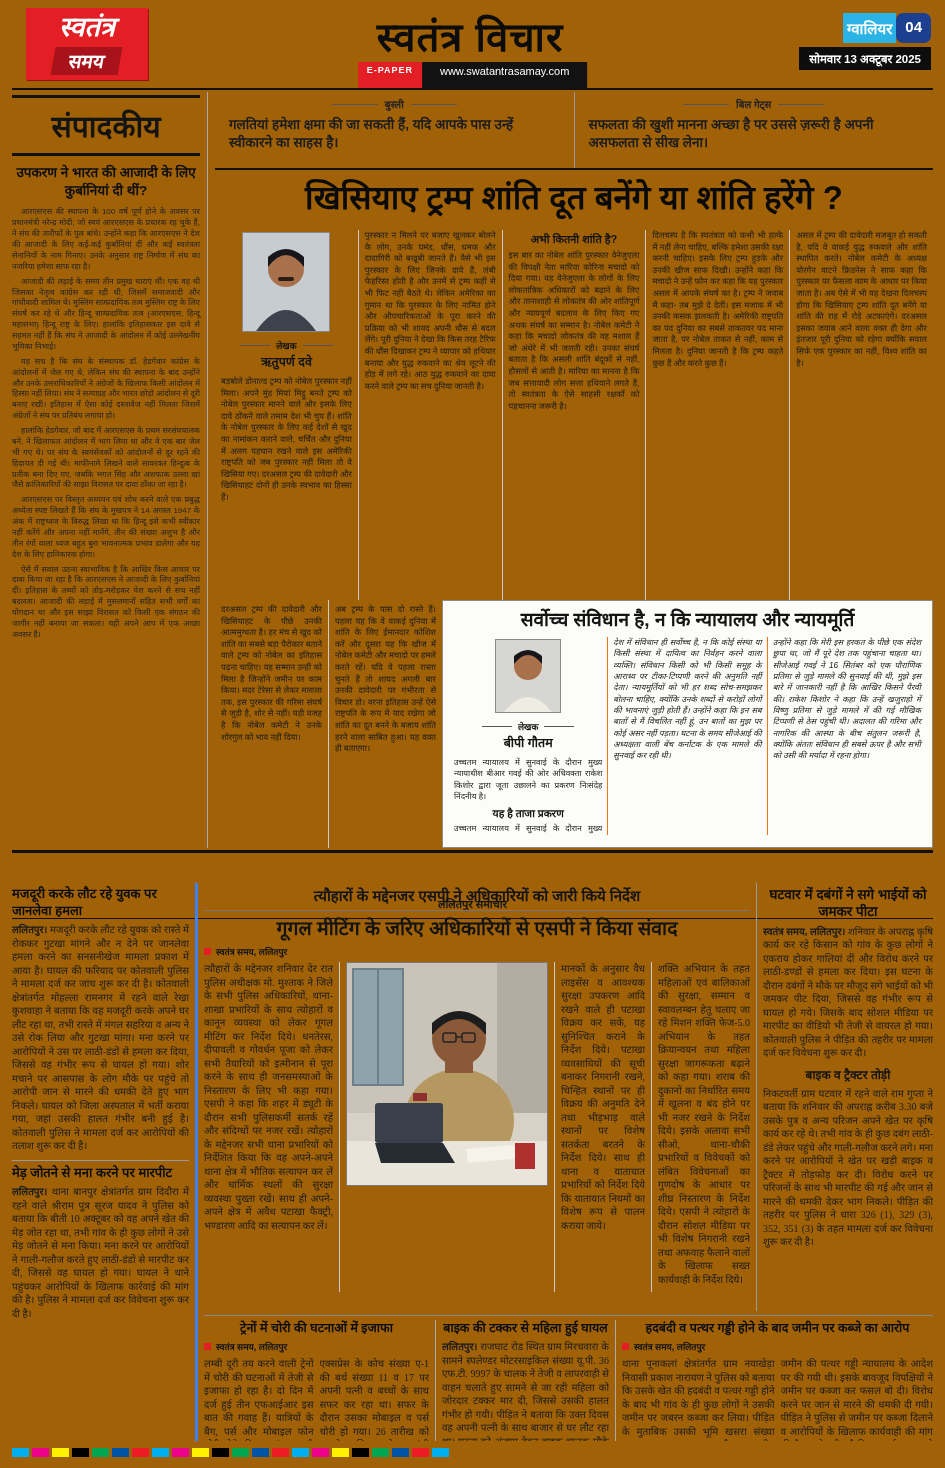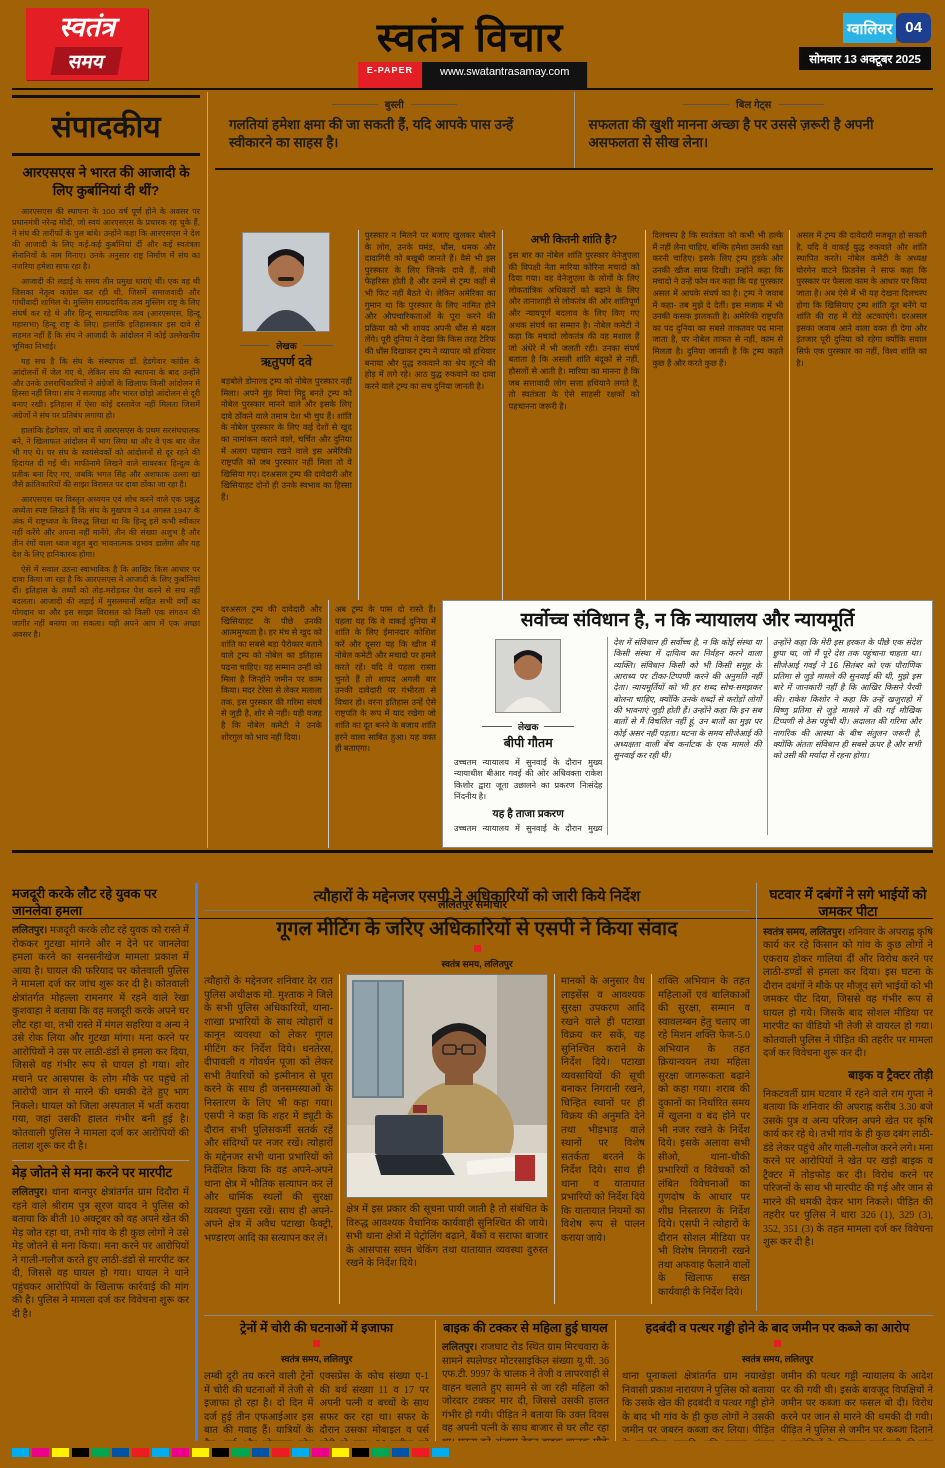--- a/index.html
+++ b/index.html
@@ -74,32 +74,32 @@
         border-bottom:1.5px solid #111;margin-top:38px;}
   .nt{font-size:10px;line-height:1.35;text-align:justify;color:#1b1b1b;overflow:hidden;font-family:Liberation Serif, serif;}
   .dateline{font-weight:bold;}
   .lp-headline{font-size:13px;font-weight:bold;line-height:1.28;margin:3px 0 4px;color:#0d0d0d;}
   .lp-left{position:absolute;left:0;top:30px;width:186px;height:558px;border-right:3px solid #3b82f6;
         padding-right:6px;box-sizing:border-box;overflow:hidden;}
   .lp-divider{border-top:1px solid #999;margin:7px 0 4px;}
   .lp-mid{position:absolute;left:192px;top:30px;width:546px;height:428px;overflow:hidden;}
   .lp-kicker{font-size:15px;font-weight:bold;text-align:center;padding:2px 0 5px;border-bottom:1px solid #777;}
   .lp-mid-headline{font-size:19.5px;font-weight:bold;text-align:center;line-height:1.2;padding:6px 0 3px;}
-  .byline-row{display:flex;align-items:center;gap:5px;font-size:9px;font-weight:bold;margin:2px 0 4px;flex-direction:column;}
+  .byline-row{display:flex;align-items:center;gap:5px;font-size:9px;font-weight:bold;margin:2px 0 4px;}
   .byline-bullet{width:7px;height:7px;background:#e31e25;display:inline-block;}
   .lp-mid-cols{display:flex;height:330px;}
   .lpcA{width:136px;padding-right:6px;box-sizing:border-box;border-right:1px solid #ccc;overflow:hidden;}
   .lp-photo-col{width:214px;padding:0 6px;box-sizing:border-box;overflow:hidden;}
   .news-photo{border:1px solid #777;line-height:0;margin-bottom:4px;}
   .lpcB{width:98px;padding:0 6px;box-sizing:border-box;border-left:1px solid #ccc;border-right:1px solid #ccc;overflow:hidden;}
   .lpcC{flex:1;padding-left:6px;box-sizing:border-box;overflow:hidden;}
   .lp-right{position:absolute;left:744px;top:30px;width:177px;height:428px;border-left:1px solid #999;
         padding-left:6px;box-sizing:border-box;overflow:hidden;}
   .lp-right .lp-headline{text-align:center;font-size:13.5px;}
-  .lp-sub{font-size:12px;font-weight:bold;text-align:right;margin:6px 0 4px;}
+  .lp-sub{font-size:12px;font-weight:bold;text-align:center;margin:6px 0 4px;}
   .lp-bottom{position:absolute;left:192px;top:462px;width:729px;height:126px;border-top:1px solid #888;
         display:flex;padding-top:4px;box-sizing:border-box;}
   .lp-train{width:232px;border-right:1px solid #aaa;padding-right:6px;box-sizing:border-box;overflow:hidden;}
   .lp-train-cols{display:flex;gap:6px;}
   .lp-train-cols .nt{flex:1;}
   .lp-bike{width:180px;border-right:1px solid #aaa;padding:0 6px;box-sizing:border-box;overflow:hidden;}
   .lp-land{flex:1;padding-left:6px;box-sizing:border-box;overflow:hidden;}
   .lp-land-cols{display:flex;gap:6px;}
   .lp-land-cols .nt{flex:1;}
   .lp-bottom .lp-headline{text-align:center;font-size:12.5px;margin-top:0;}
@@ -143,31 +143,32 @@
         <span class="name-line"></span>
         <span>बिल गेट्स</span>
         <span class="name-line"></span>
       </div>
       <div class="quote-text">सफलता की खुशी मानना अच्छा है पर उससे ज़रूरी है अपनी असफलता से सीख लेना।</div>
     </div>
   </div>
 
   <div class="editorial">
     <div class="editorial-title">संपादकीय</div>
-    <div class="editorial-headline">आरएसएस ने भारत की आजादी के लिए कुर्बानियां दी थीं?</div>
+    <div class="editorial-headline">उपकरण ने भारत की आजादी के लिए कुर्बानियां दी थीं?</div>
     <div class="editorial-body">
       <p>आरएसएस की स्थापना के 100 वर्ष पूर्ण होने के अवसर पर प्रधानमंत्री नरेन्द्र मोदी, जो स्वयं आरएसएस के प्रचारक रह चुके हैं, ने संघ की तारीफों के पुल बांधे। उन्होंने कहा कि आरएसएस ने देश की आजादी के लिए कई-कई कुर्बानियां दीं और कई स्वतंत्रता सेनानियों के नाम गिनाए। उनके अनुसार राष्ट्र निर्माण में संघ का नजरिया हमेशा साफ रहा है।</p>
       <p>आजादी की लड़ाई के समय तीन प्रमुख धाराएं थीं। एक वह थी जिसका नेतृत्व कांग्रेस कर रही थी, जिसमें समाजवादी और गांधीवादी शामिल थे। मुस्लिम साम्प्रदायिक तत्व मुस्लिम राष्ट्र के लिए संघर्ष कर रहे थे और हिन्दू साम्प्रदायिक तत्व (आरएसएस, हिन्दू महासभा) हिन्दू राष्ट्र के लिए। हालांकि इतिहासकार इस दावे से सहमत नहीं हैं कि संघ ने आजादी के आंदोलन में कोई उल्लेखनीय भूमिका निभाई।</p>
       <p>यह सच है कि संघ के संस्थापक डॉ. हेडगेवार कांग्रेस के आंदोलनों में जेल गए थे, लेकिन संघ की स्थापना के बाद उन्होंने और उनके उत्तराधिकारियों ने अंग्रेजों के खिलाफ किसी आंदोलन में हिस्सा नहीं लिया। संघ ने सत्याग्रह और भारत छोड़ो आंदोलन से दूरी बनाए रखी। इतिहास में ऐसा कोई दस्तावेज नहीं मिलता जिसमें अंग्रेजों ने संघ पर प्रतिबंध लगाया हो।</p>
       <p>हालांकि हेडगेवार, जो बाद में आरएसएस के प्रथम सरसंघचालक बने, ने खिलाफत आंदोलन में भाग लिया था और वे एक बार जेल भी गए थे। पर संघ के स्वयंसेवकों को आंदोलनों से दूर रहने की हिदायत दी गई थी। माफीनामे लिखने वाले सावरकर हिन्दुत्व के प्रतीक बना दिए गए, जबकि भगत सिंह और अशफाक उल्ला खां जैसे क्रांतिकारियों की साझा विरासत पर दावा ठोंका जा रहा है।</p>
       <p>आरएसएस पर विस्तृत अध्ययन एवं शोध करने वाले एक प्रबुद्ध अध्येता स्पष्ट लिखते हैं कि संघ के मुखपत्र ने 14 अगस्त 1947 के अंक में राष्ट्रध्वज के विरुद्ध लिखा था कि हिन्दू इसे कभी स्वीकार नहीं करेंगे और अपना नहीं मानेंगे, तीन की संख्या अशुभ है और तीन रंगों वाला ध्वज बहुत बुरा भावनात्मक प्रभाव डालेगा और यह देश के लिए हानिकारक होगा।</p>
       <p>ऐसे में सवाल उठना स्वाभाविक है कि आखिर किस आधार पर दावा किया जा रहा है कि आरएसएस ने आजादी के लिए कुर्बानियां दीं। इतिहास के तथ्यों को तोड़-मरोड़कर पेश करने से सच नहीं बदलता। आजादी की लड़ाई में मुसलमानों सहित सभी वर्गों का योगदान था और इस साझा विरासत को किसी एक संगठन की जागीर नहीं बनाया जा सकता। यही अपने आप में एक अच्छा अवसर है।</p>
     </div>
   </div>
 
+  <div class="main-headline">खिसियाए ट्रम्प शांति दूत बनेंगे या शांति हरेंगे ?</div>
 
   <div class="main-row1">
     <div class="mcol">
       <div class="author-box">
         <span class="author-photo">
           <svg width="86" height="98" viewBox="0 0 86 98">
             <rect width="86" height="98" fill="#c7ccd1"></rect>
             <path d="M13 98 Q43 56 73 98 Z" fill="#3c434d"></path>
             <circle cx="43" cy="36" r="18" fill="#a9714b"></circle>
             <path d="M25 34 Q43 10 61 34 L61 24 Q43 8 25 24 Z" fill="#16161b"></path>
@@ -285,21 +286,20 @@
               <rect x="115" y="70" width="13" height="9" rx="2" fill="none" stroke="#222" stroke-width="1.5"></rect>
               <line x1="109" y1="74" x2="115" y2="74" stroke="#222" stroke-width="1.5"></line>
               <rect x="66" y="130" width="14" height="8" fill="#8d2f2f"></rect>
               <rect x="0" y="178" width="200" height="44" fill="#e9e5da"></rect>
               <rect x="28" y="140" width="68" height="40" rx="3" fill="#39404a"></rect>
               <path d="M28 180 L96 180 L108 200 L34 200 Z" fill="#262b31"></path>
               <rect x="120" y="184" width="48" height="14" fill="#f5f3ea" transform="rotate(-5 144 191)"></rect>
               <rect x="168" y="180" width="20" height="26" fill="#b03030"></rect>
             </svg>
           </div>
-          <div class="nt">क्षेत्र में इस प्रकार की सूचना पायी जाती है तो संबंधित के विरुद्ध आवश्यक वैधानिक कार्यवाही सुनिश्चित की जाये। सभी थाना क्षेत्रों में पेट्रोलिंग बढ़ाने, बैंकों व सराफा बाजार के आसपास सघन चेकिंग तथा यातायात व्यवस्था दुरुस्त रखने के निर्देश दिये।</div>
         </div>
         <div class="lpcB">
           <div class="nt">मानकों के अनुसार वैध लाइसेंस व आवश्यक सुरक्षा उपकरण आदि रखने वाले ही पटाखा विक्रय कर सकें, यह सुनिश्चित कराने के निर्देश दिये। पटाखा व्यवसायियों की सूची बनाकर निगरानी रखने, चिन्हित स्थानों पर ही विक्रय की अनुमति देने तथा भीड़भाड़ वाले स्थानों पर विशेष सतर्कता बरतने के निर्देश दिये। साथ ही थाना व यातायात प्रभारियों को निर्देश दिये कि यातायात नियमों का विशेष रूप से पालन कराया जाये।</div>
         </div>
         <div class="lpcC">
           <div class="nt">शक्ति अभियान के तहत महिलाओं एवं बालिकाओं की सुरक्षा, सम्मान व स्वावलम्बन हेतु चलाए जा रहे मिशन शक्ति फेज-5.0 अभियान के तहत क्रियान्वयन तथा महिला सुरक्षा जागरूकता बढ़ाने को कहा गया। शराब की दुकानों का निर्धारित समय में खुलना व बंद होने पर भी नजर रखने के निर्देश दिये। इसके अलावा सभी सीओ, थाना-चौकी प्रभारियों व विवेचकों को लंबित विवेचनाओं का गुणदोष के आधार पर शीघ्र निस्तारण के निर्देश दिये। एसपी ने त्योहारों के दौरान सोशल मीडिया पर भी विशेष निगरानी रखने तथा अफवाह फैलाने वालों के खिलाफ सख्त कार्यवाही के निर्देश दिये।</div>
         </div>
       </div>
     </div>
 

